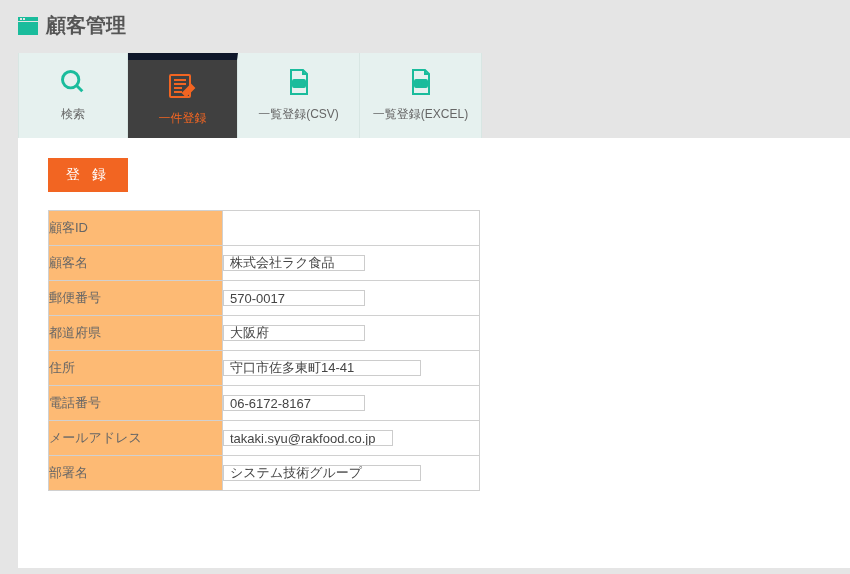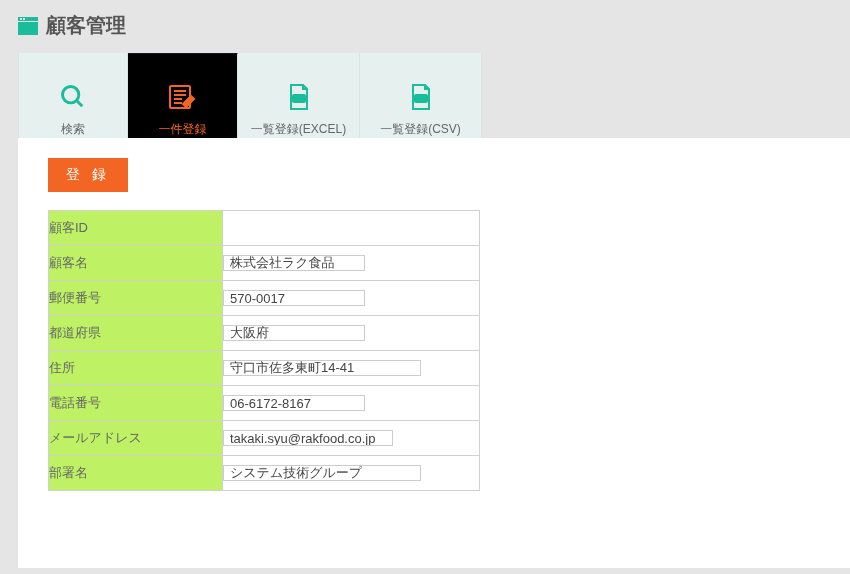--- a/index.html
+++ b/index.html
@@ -30,33 +30,33 @@
   display: flex;
   padding-left: 18px;
 }
 .tab {
   width: 110px;
   height: 85px;
   background: #e6f1ef;
   display: flex;
   flex-direction: column;
   align-items: center;
-  justify-content: flex-end;
+  justify-content: center;
   gap: 10px;
   cursor: pointer;
   font-size: 12px;
   color: #666;
   border-right: 1px solid #d8e6e3;
 }
 .tab:first-child { border-left: 1px solid #d8e6e3; }
 .tab.excel, .tab.csv { width: 122px; }
 .tab svg { color: #1abc9c; }
 .tab.active {
-  background: #000000;
-  border-top: 1px solid #0f172a;
+  background: #404040;
+  border-top: 7px solid #0f172a;
   color: #f26522;
 }
 .tab.active svg { color: #f26522; }
 .content {
   background: #fff;
   margin-left: 18px;
   margin-right: 0;
   padding: 20px 30px 30px;
   min-height: 430px;
 }
@@ -75,21 +75,21 @@
   border-collapse: collapse;
   width: 432px;
 }
 .form-table td {
   border: 1px solid #d0d0d0;
   padding: 0;
   height: 35px;
   vertical-align: middle;
 }
 .label-cell {
-  background: #bef264;
+  background: #fdba74;
   width: 174px;
   padding-left: 12px;
   font-size: 13px;
   color: #666;
 }
 .value-cell {
   background: #fff;
   padding: 4px 8px;
 }
 .value-cell input {
@@ -131,38 +131,38 @@
     <svg width="30" height="28" viewBox="0 0 30 28" fill="none" stroke="currentColor" stroke-width="2">
       <rect x="2" y="3" width="20" height="22" rx="1"></rect>
       <line x1="6" y1="8" x2="18" y2="8"></line>
         <line x1="6" y1="12" x2="18" y2="12"></line>
       <line x1="6" y1="16" x2="14" y2="16"></line>
         <line x1="6" y1="20" x2="14" y2="20"></line>
       <path d="M18 24 L26 16 L23 13 L15 21 Z" fill="currentColor"></path>
     </svg>
     <span>一件登録</span>
   </div>
+  <div class="tab csv">
+    <svg width="24" height="28" viewBox="0 0 24 28" fill="none" stroke="currentColor" stroke-width="2">
+      <path d="M4 2 L16 2 L20 6 L20 26 L4 26 Z"></path>
+        <path d="M16 2 L16 6 L20 6"></path>
+      <rect x="6" y="12" width="12" height="7" rx="1" fill="currentColor"></rect>
+      <text x="12" y="17.5" font-size="5" fill="#e6f1ef" text-anchor="middle" font-weight="bold">CSV</text>
+    </svg>
+    <span>一覧登録(CSV)</span>
+  </div>
   <div class="tab excel">
     <svg width="24" height="28" viewBox="0 0 24 28" fill="none" stroke="currentColor" stroke-width="2">
       <path d="M4 2 L16 2 L20 6 L20 26 L4 26 Z"></path>
         <path d="M16 2 L16 6 L20 6"></path>
       <rect x="6" y="12" width="12" height="7" rx="1" fill="currentColor"></rect>
       <text x="12" y="17.5" font-size="5" fill="#e6f1ef" text-anchor="middle" font-weight="bold">XLS</text>
     </svg>
     <span>一覧登録(EXCEL)</span>
   </div>
-  <div class="tab csv">
-    <svg width="24" height="28" viewBox="0 0 24 28" fill="none" stroke="currentColor" stroke-width="2">
-      <path d="M4 2 L16 2 L20 6 L20 26 L4 26 Z"></path>
-        <path d="M16 2 L16 6 L20 6"></path>
-      <rect x="6" y="12" width="12" height="7" rx="1" fill="currentColor"></rect>
-      <text x="12" y="17.5" font-size="5" fill="#e6f1ef" text-anchor="middle" font-weight="bold">CSV</text>
-    </svg>
-    <span>一覧登録(CSV)</span>
-  </div>
 </div>
 
 <div class="content">
   <button class="register-btn">登 録</button>
 
   <table class="form-table">
     <tbody>
         <tr>
       <td class="label-cell">顧客ID</td>
       <td class="value-cell"></td>

